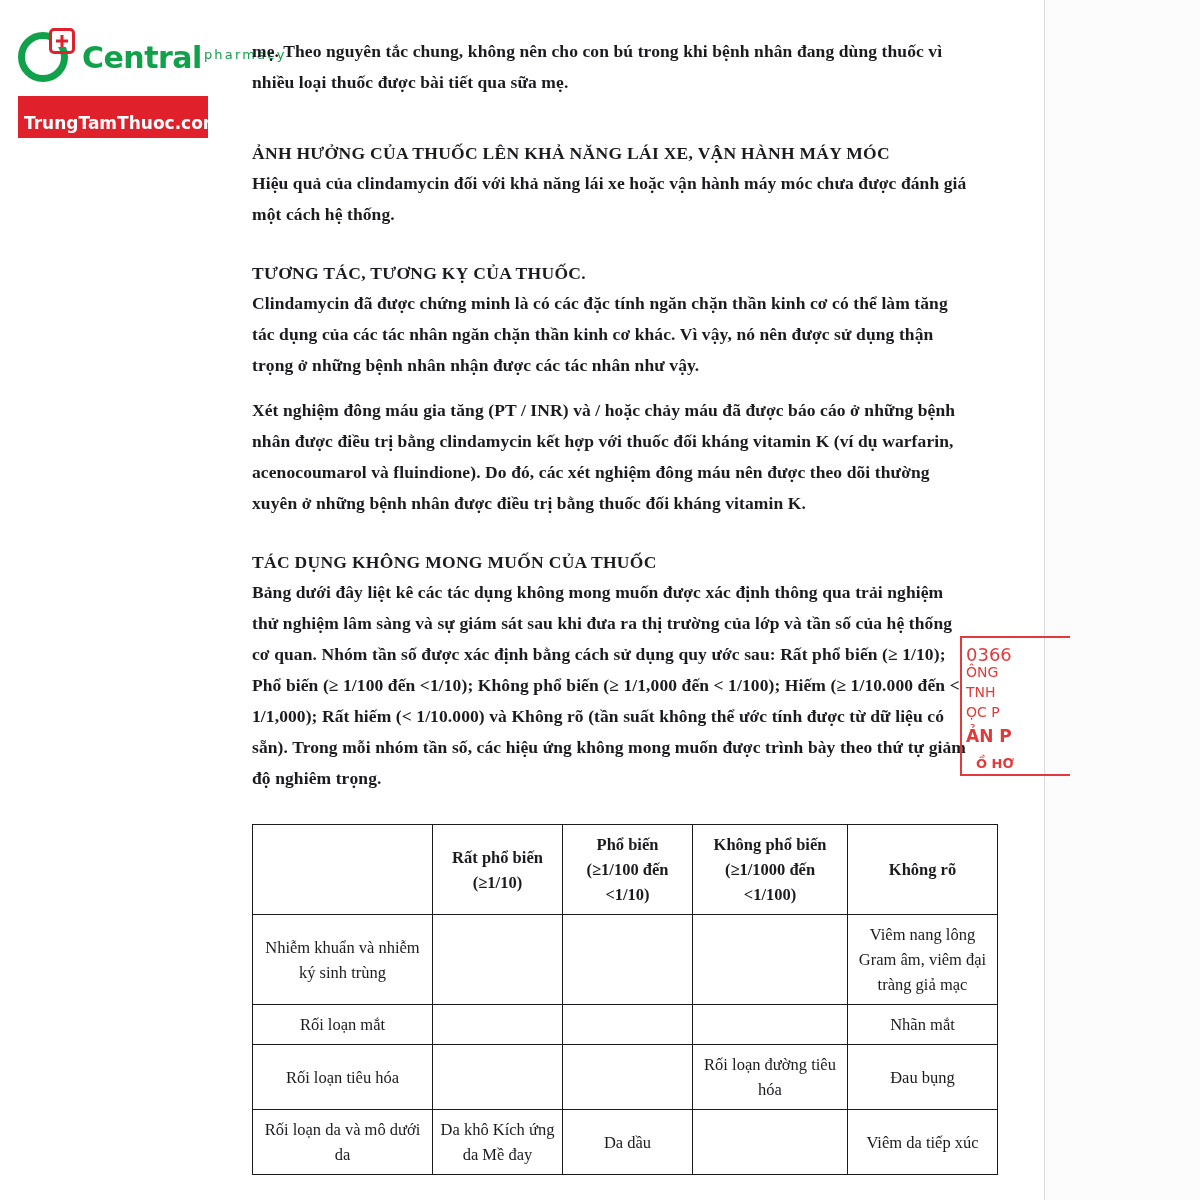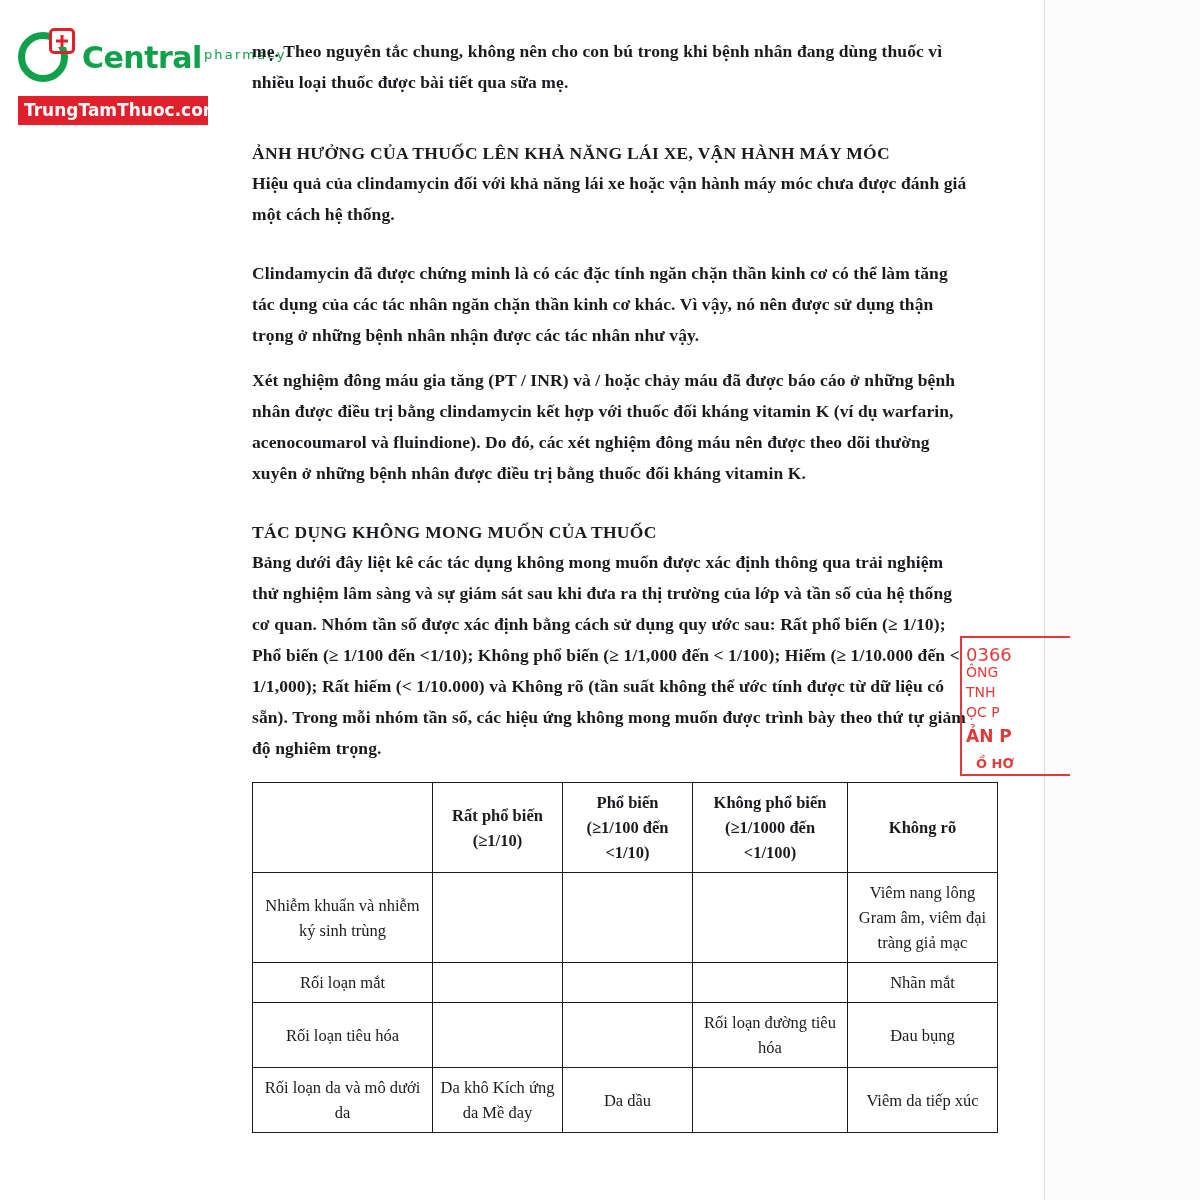--- a/index.html
+++ b/index.html
@@ -114,21 +114,21 @@
     margin-left: 2px;
   }
   #logo-banner {
     margin-top: 10px;
     background: #e0202a;
     color: #ffffff;
     font-family: "DejaVu Sans", sans-serif;
     font-size: 17px;
     font-weight: bold;
     text-align: center;
-    padding: 4px 6px 5px 6px;
+    padding: 17px 6px 5px 6px;
     width: 190px;
     box-sizing: border-box;
     letter-spacing: 0px;
   }
 
   
   #doc-col {
     position: absolute;
     left: 252px;
     top: 36px;
@@ -155,21 +155,21 @@
   .gap-sm { height: 14px; }
   .italic-head {
     font-size: 17.5px;
     font-style: italic;
     line-height: 30px;
     margin: 0;
   }
 
   
   #ae-table {
-    margin-top: 18px;
+    margin-top: 30px;
     border-collapse: collapse;
     width: 745px;
     table-layout: fixed;
   }
   #ae-table td, #ae-table th {
     border: 1px solid #1b1b1f;
     vertical-align: middle;
     text-align: center;
     font-size: 16.5px;
     line-height: 25px;
@@ -246,20 +246,21 @@
 
   <div id="doc-col">
 
     <p class="para">mẹ. Theo nguyên tắc chung, không nên cho con bú trong khi bệnh nhân đang dùng thuốc vì nhiều loại thuốc được bài tiết qua sữa mẹ.</p>
 
     <div class="gap-lg"></div>
     <p class="sec-head">ẢNH HƯỞNG CỦA THUỐC LÊN KHẢ NĂNG LÁI XE, VẬN HÀNH MÁY MÓC</p>
     <p class="para">Hiệu quả của clindamycin đối với khả năng lái xe hoặc vận hành máy móc chưa được đánh giá một cách hệ thống.</p>
 
     <div class="gap-md"></div>
+    <p class="sec-head">TƯƠNG TÁC, TƯƠNG KỴ CỦA THUỐC.</p>
     <p class="para">Clindamycin đã được chứng minh là có các đặc tính ngăn chặn thần kinh cơ có thể làm tăng tác dụng của các tác nhân ngăn chặn thần kinh cơ khác. Vì vậy, nó nên được sử dụng thận trọng ở những bệnh nhân nhận được các tác nhân như vậy.</p>
 
     <div class="gap-sm"></div>
     <p class="para">Xét nghiệm đông máu gia tăng (PT / INR) và / hoặc chảy máu đã được báo cáo ở những bệnh nhân được điều trị bằng clindamycin kết hợp với thuốc đối kháng vitamin K (ví dụ warfarin, acenocoumarol và fluindione). Do đó, các xét nghiệm đông máu nên được theo dõi thường xuyên ở những bệnh nhân được điều trị bằng thuốc đối kháng vitamin K.</p>
 
     <div class="gap-md"></div>
     <p class="sec-head">TÁC DỤNG KHÔNG MONG MUỐN CỦA THUỐC</p>
     <p class="para">Bảng dưới đây liệt kê các tác dụng không mong muốn được xác định thông qua trải nghiệm thử nghiệm lâm sàng và sự giám sát sau khi đưa ra thị trường của lớp và tần số của hệ thống cơ quan. Nhóm tần số được xác định bằng cách sử dụng quy ước sau: Rất phổ biến (≥ 1/10); Phổ biến (≥ 1/100 đến &lt;1/10); Không phổ biến (≥ 1/1,000 đến &lt; 1/100); Hiếm (≥ 1/10.000 đến &lt; 1/1,000); Rất hiếm (&lt; 1/10.000) và Không rõ (tần suất không thể ước tính được từ dữ liệu có sẵn). Trong mỗi nhóm tần số, các hiệu ứng không mong muốn được trình bày theo thứ tự giảm độ nghiêm trọng.</p>
 
     <table id="ae-table">

